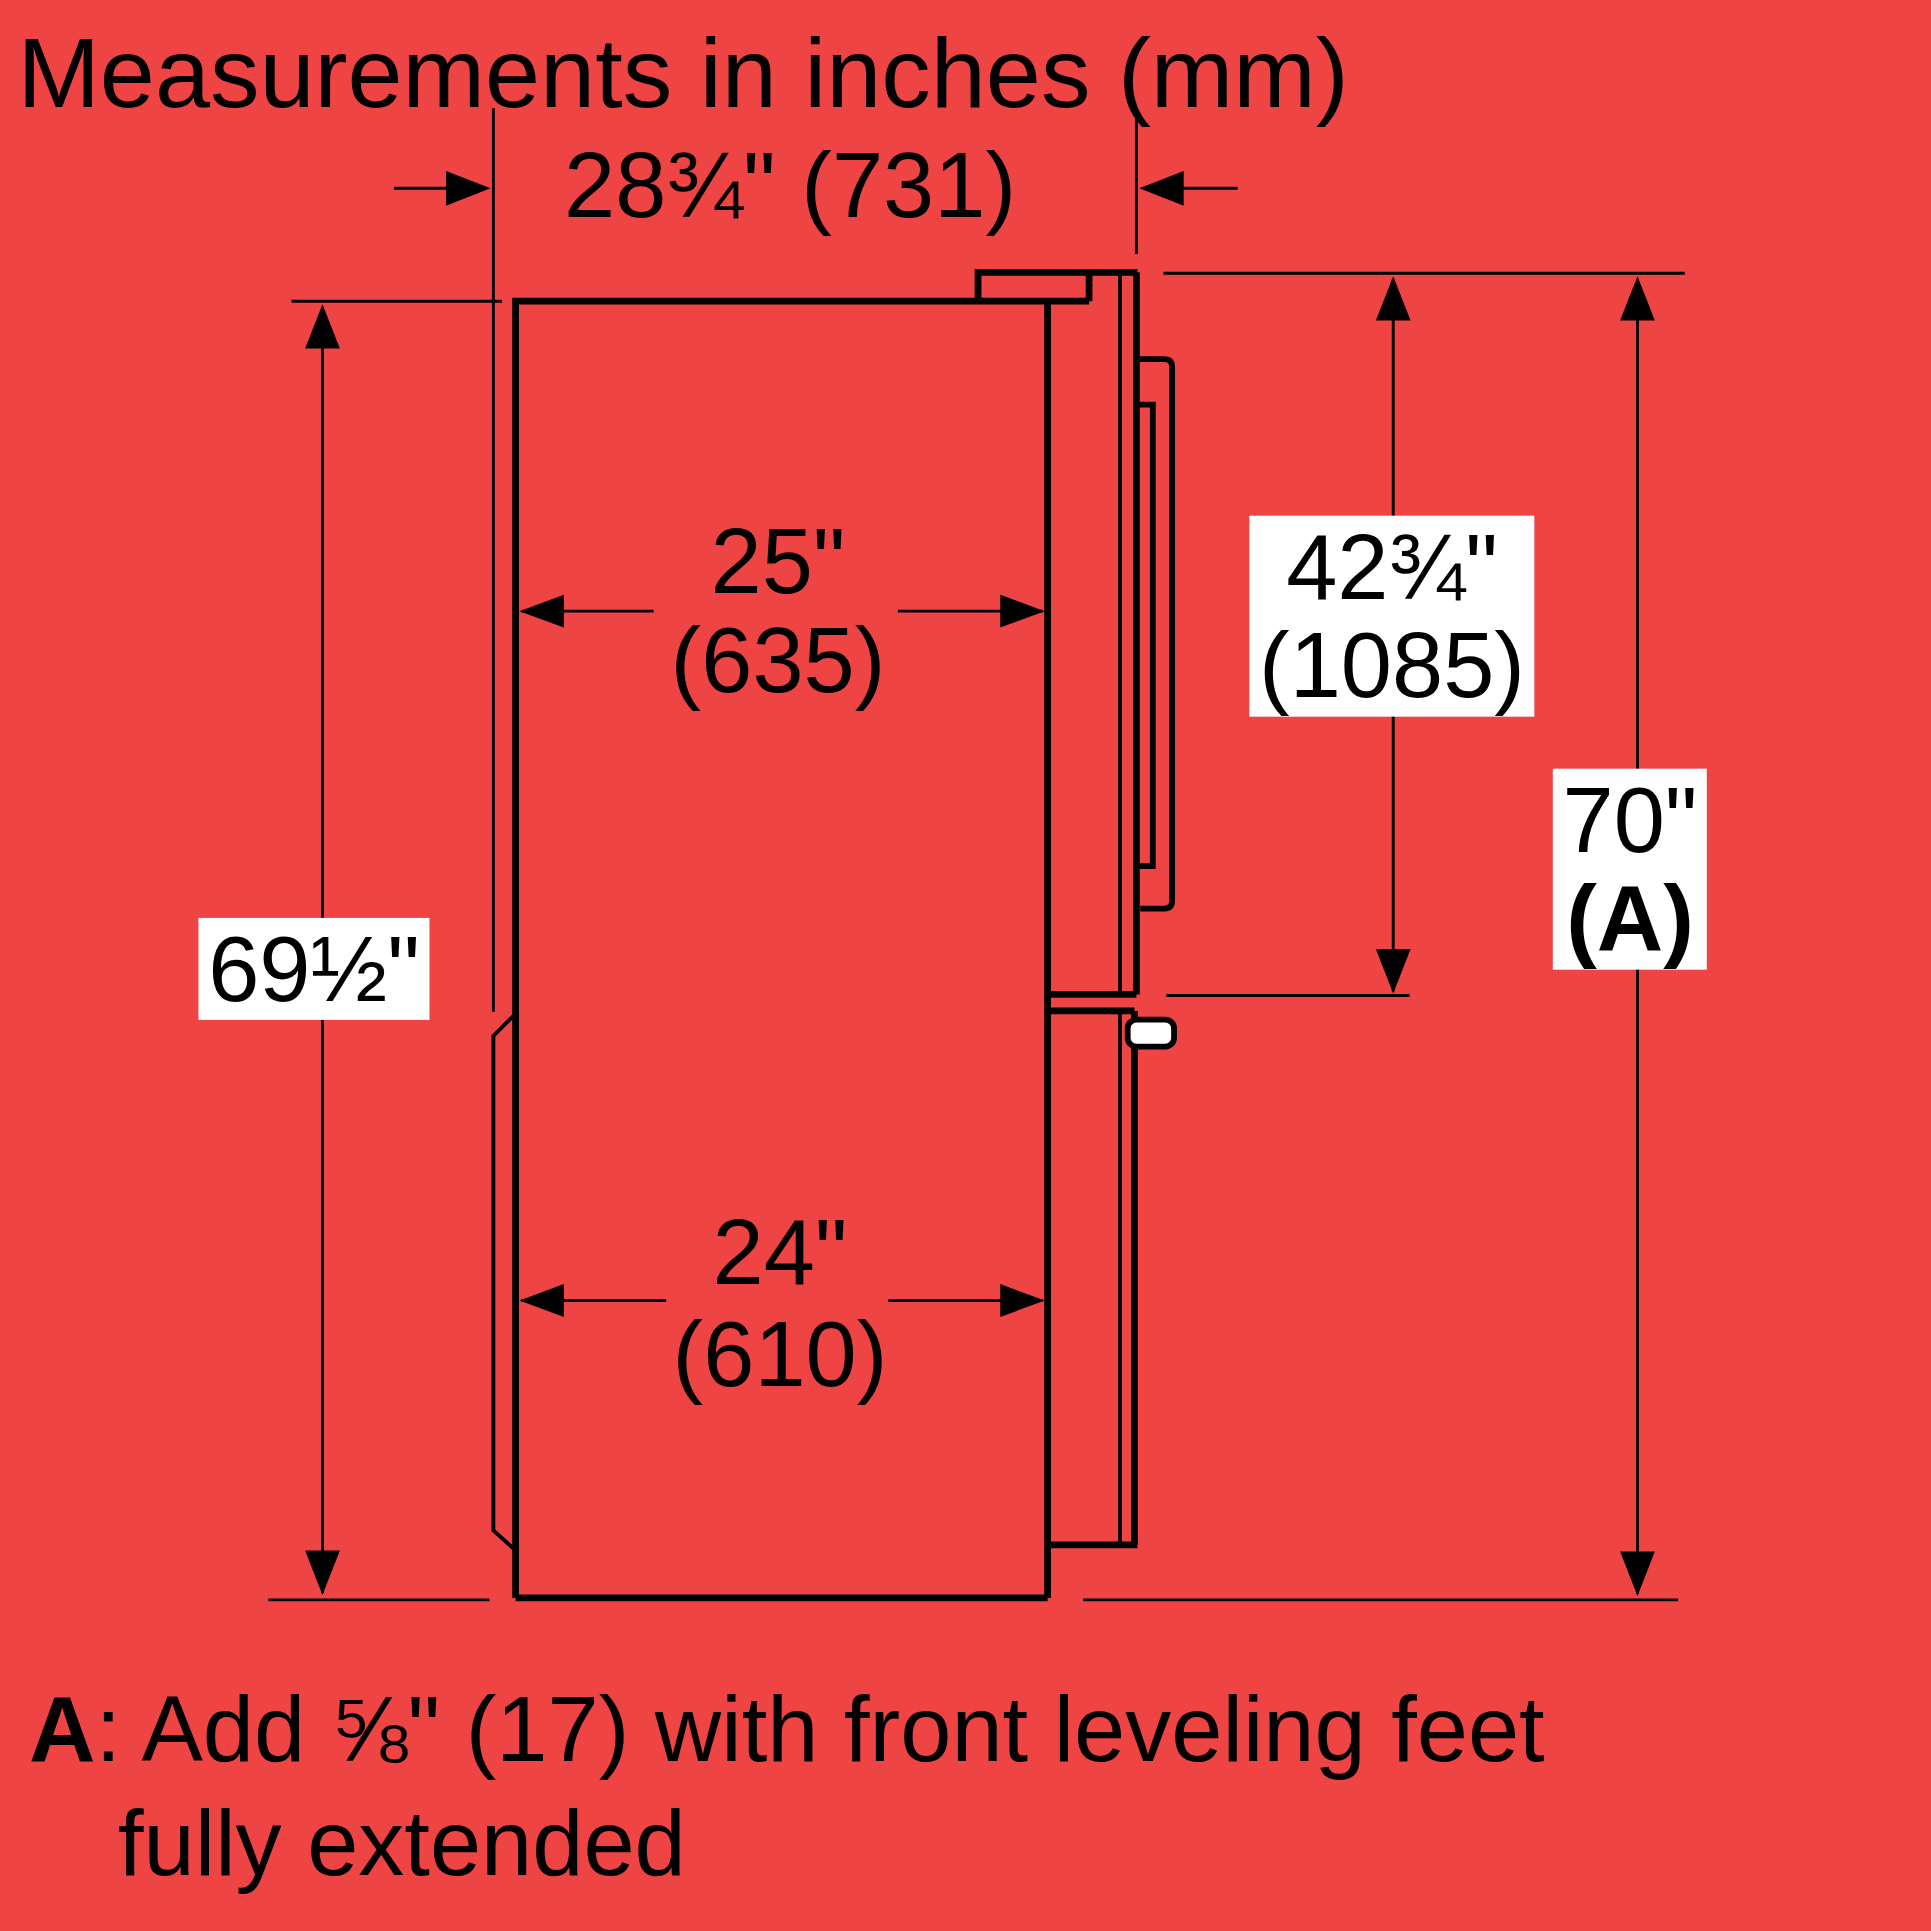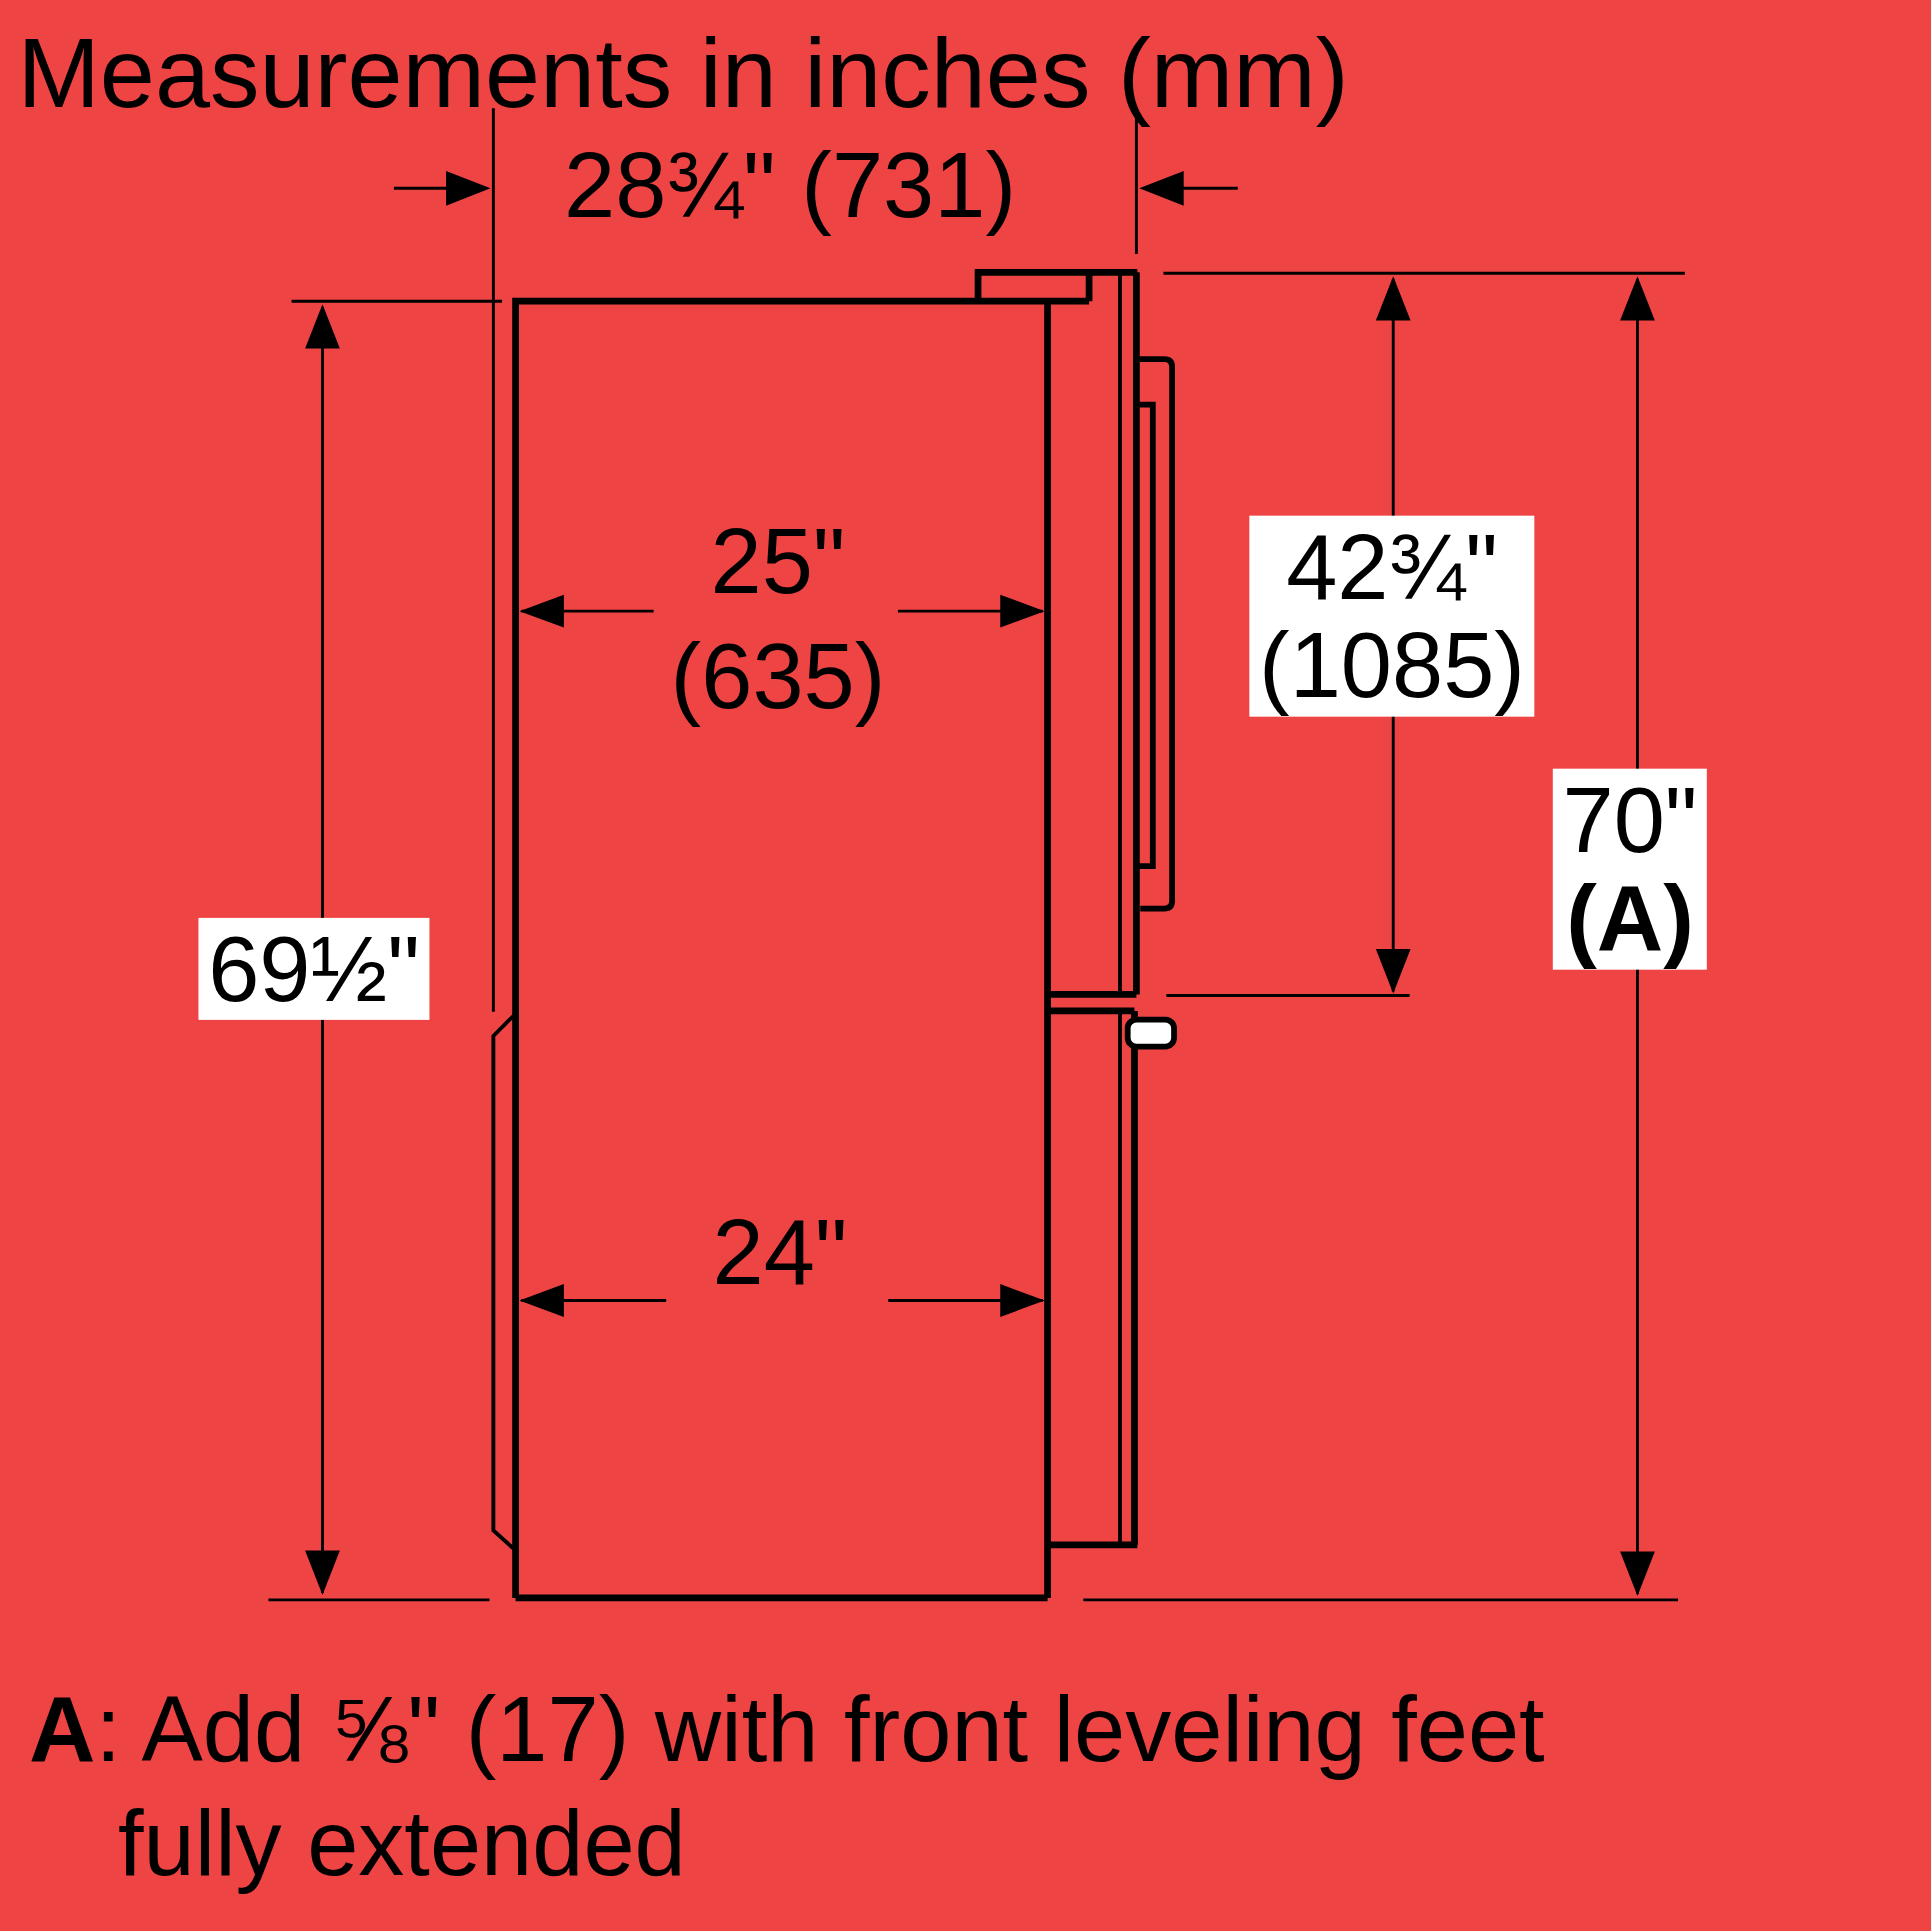--- a/index.html
+++ b/index.html
@@ -115,23 +115,24 @@
       <polygon points="1696,286 1678,332 1714,332"></polygon>
       <polygon points="1696,1653 1678,1607 1714,1607"></polygon>
     </g>
   </svg>
 
   <div class="title" style="left:17.4px;top:21px;">Measurements in inches (mm)</div>
 
   <div class="dim-label" style="left:790px;top:185px;">28¾" (731)</div>
 
   <div class="dim-label" style="left:778px;top:561px;">25"</div>
-  <div class="dim-label" style="left:778px;top:660px;margin-top:16px;">(635)</div>
+  <div class="dim-label" style="left:778px;top:660px;">(635)</div>
 
   <div class="dim-label" style="left:780px;top:1252px;">24"</div>
+  <div class="dim-label" style="left:780px;top:1354px;">(610)</div>
 
   <div class="dim-label masked" style="left:314px;top:969px;">
     <div>69½"</div>
   </div>
 
   <div class="dim-label masked" style="left:1392px;top:616px;">
     <div>42¾"</div>
     <div>(1085)</div>
   </div>
 

